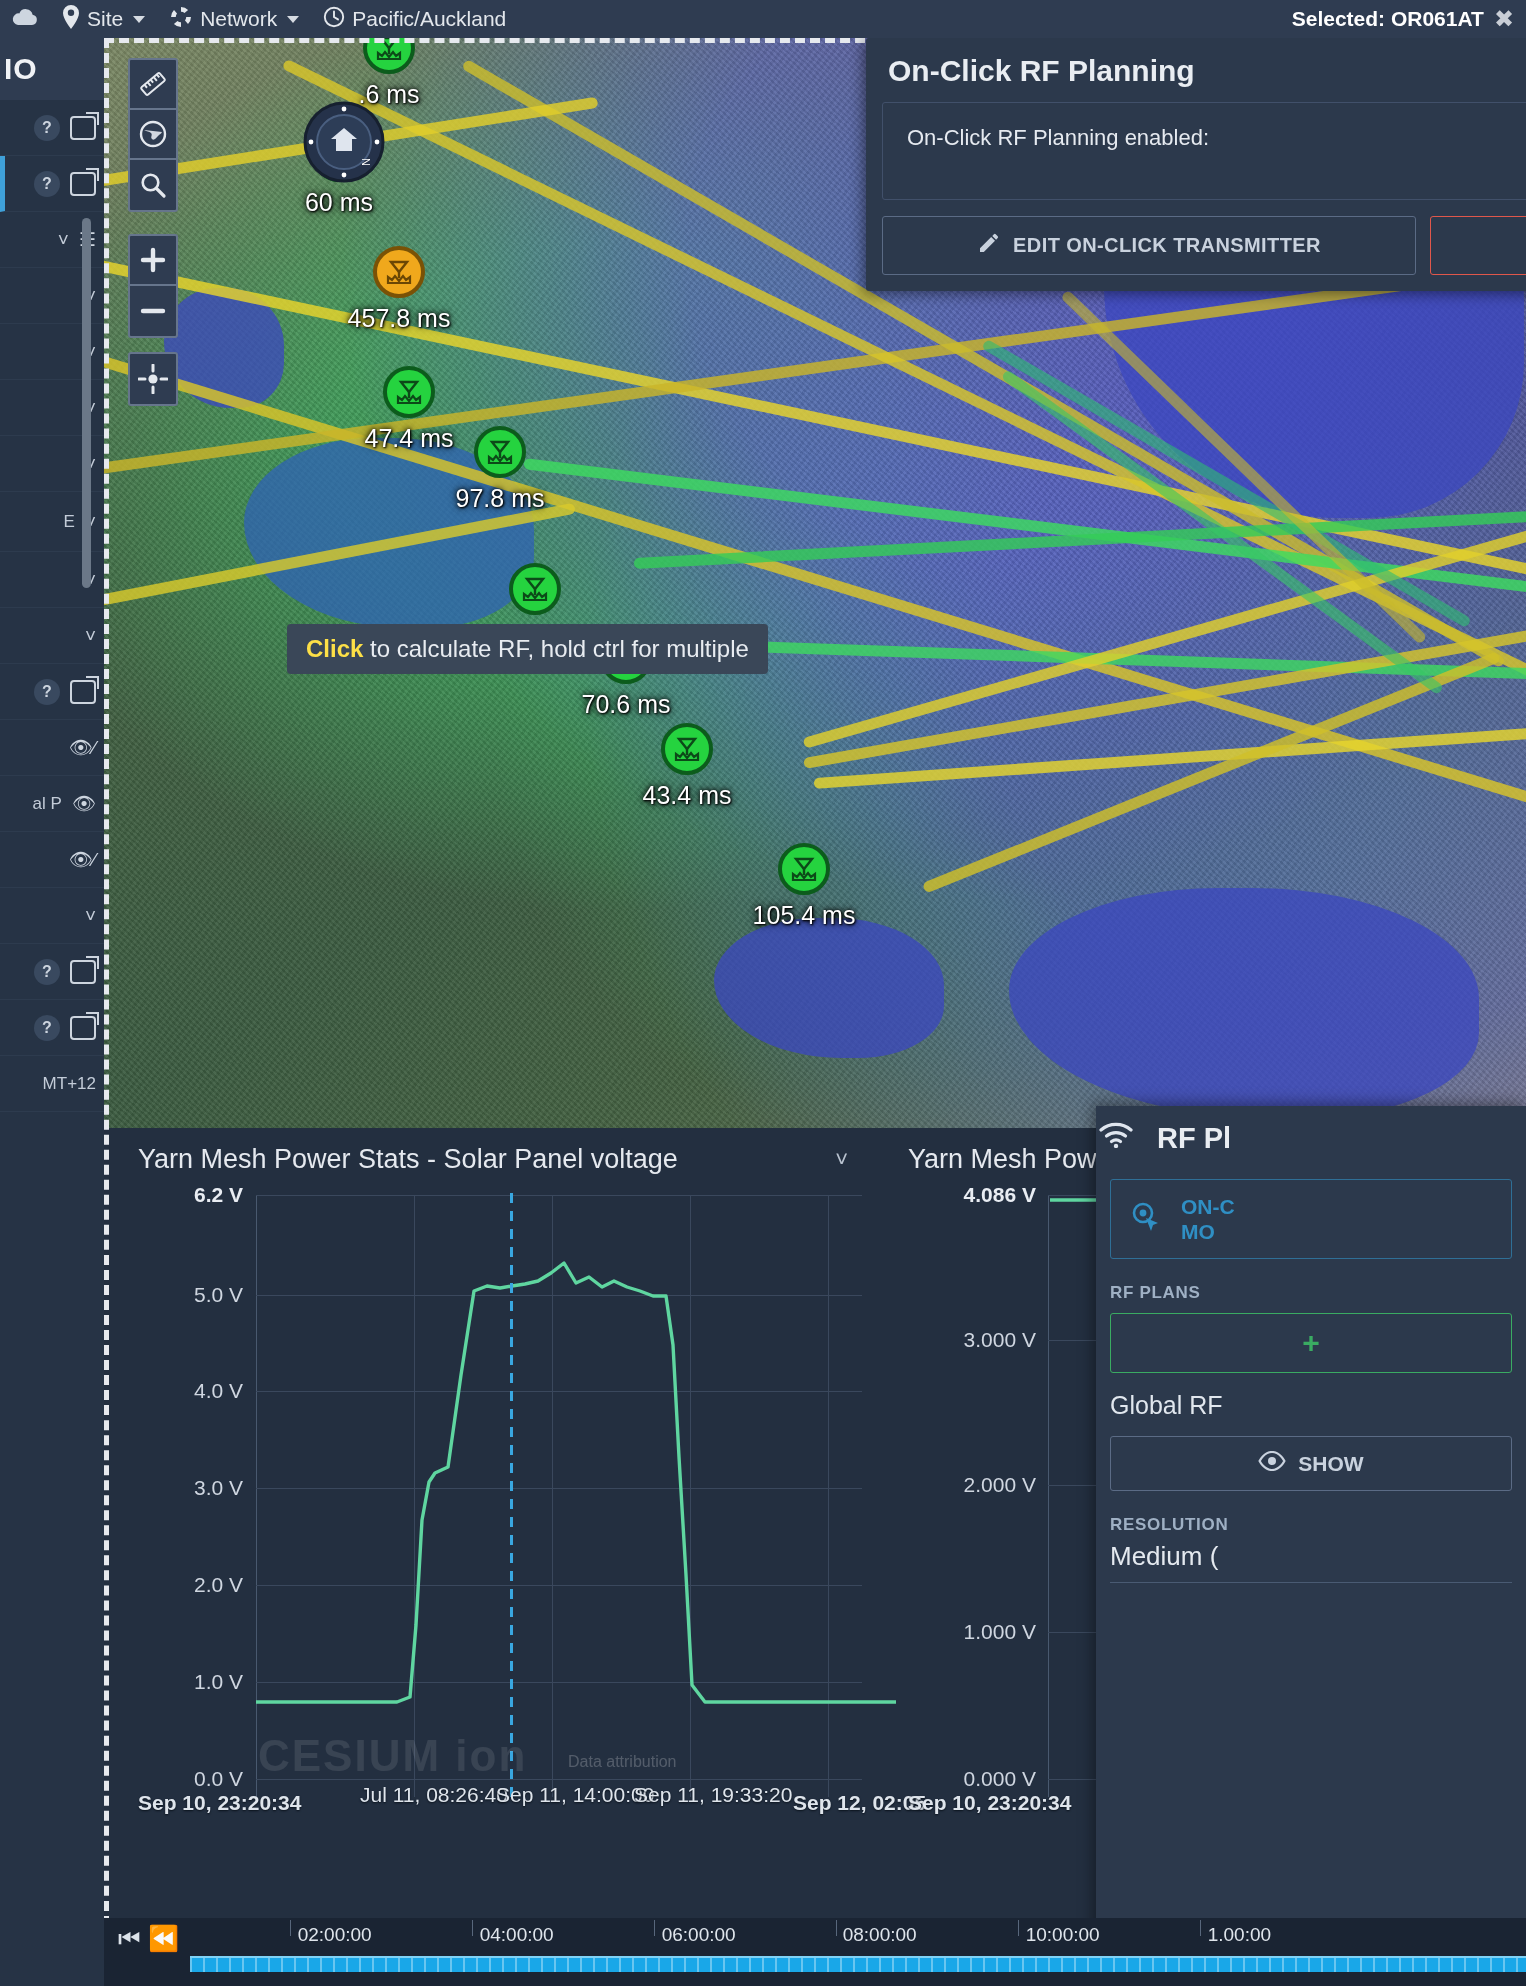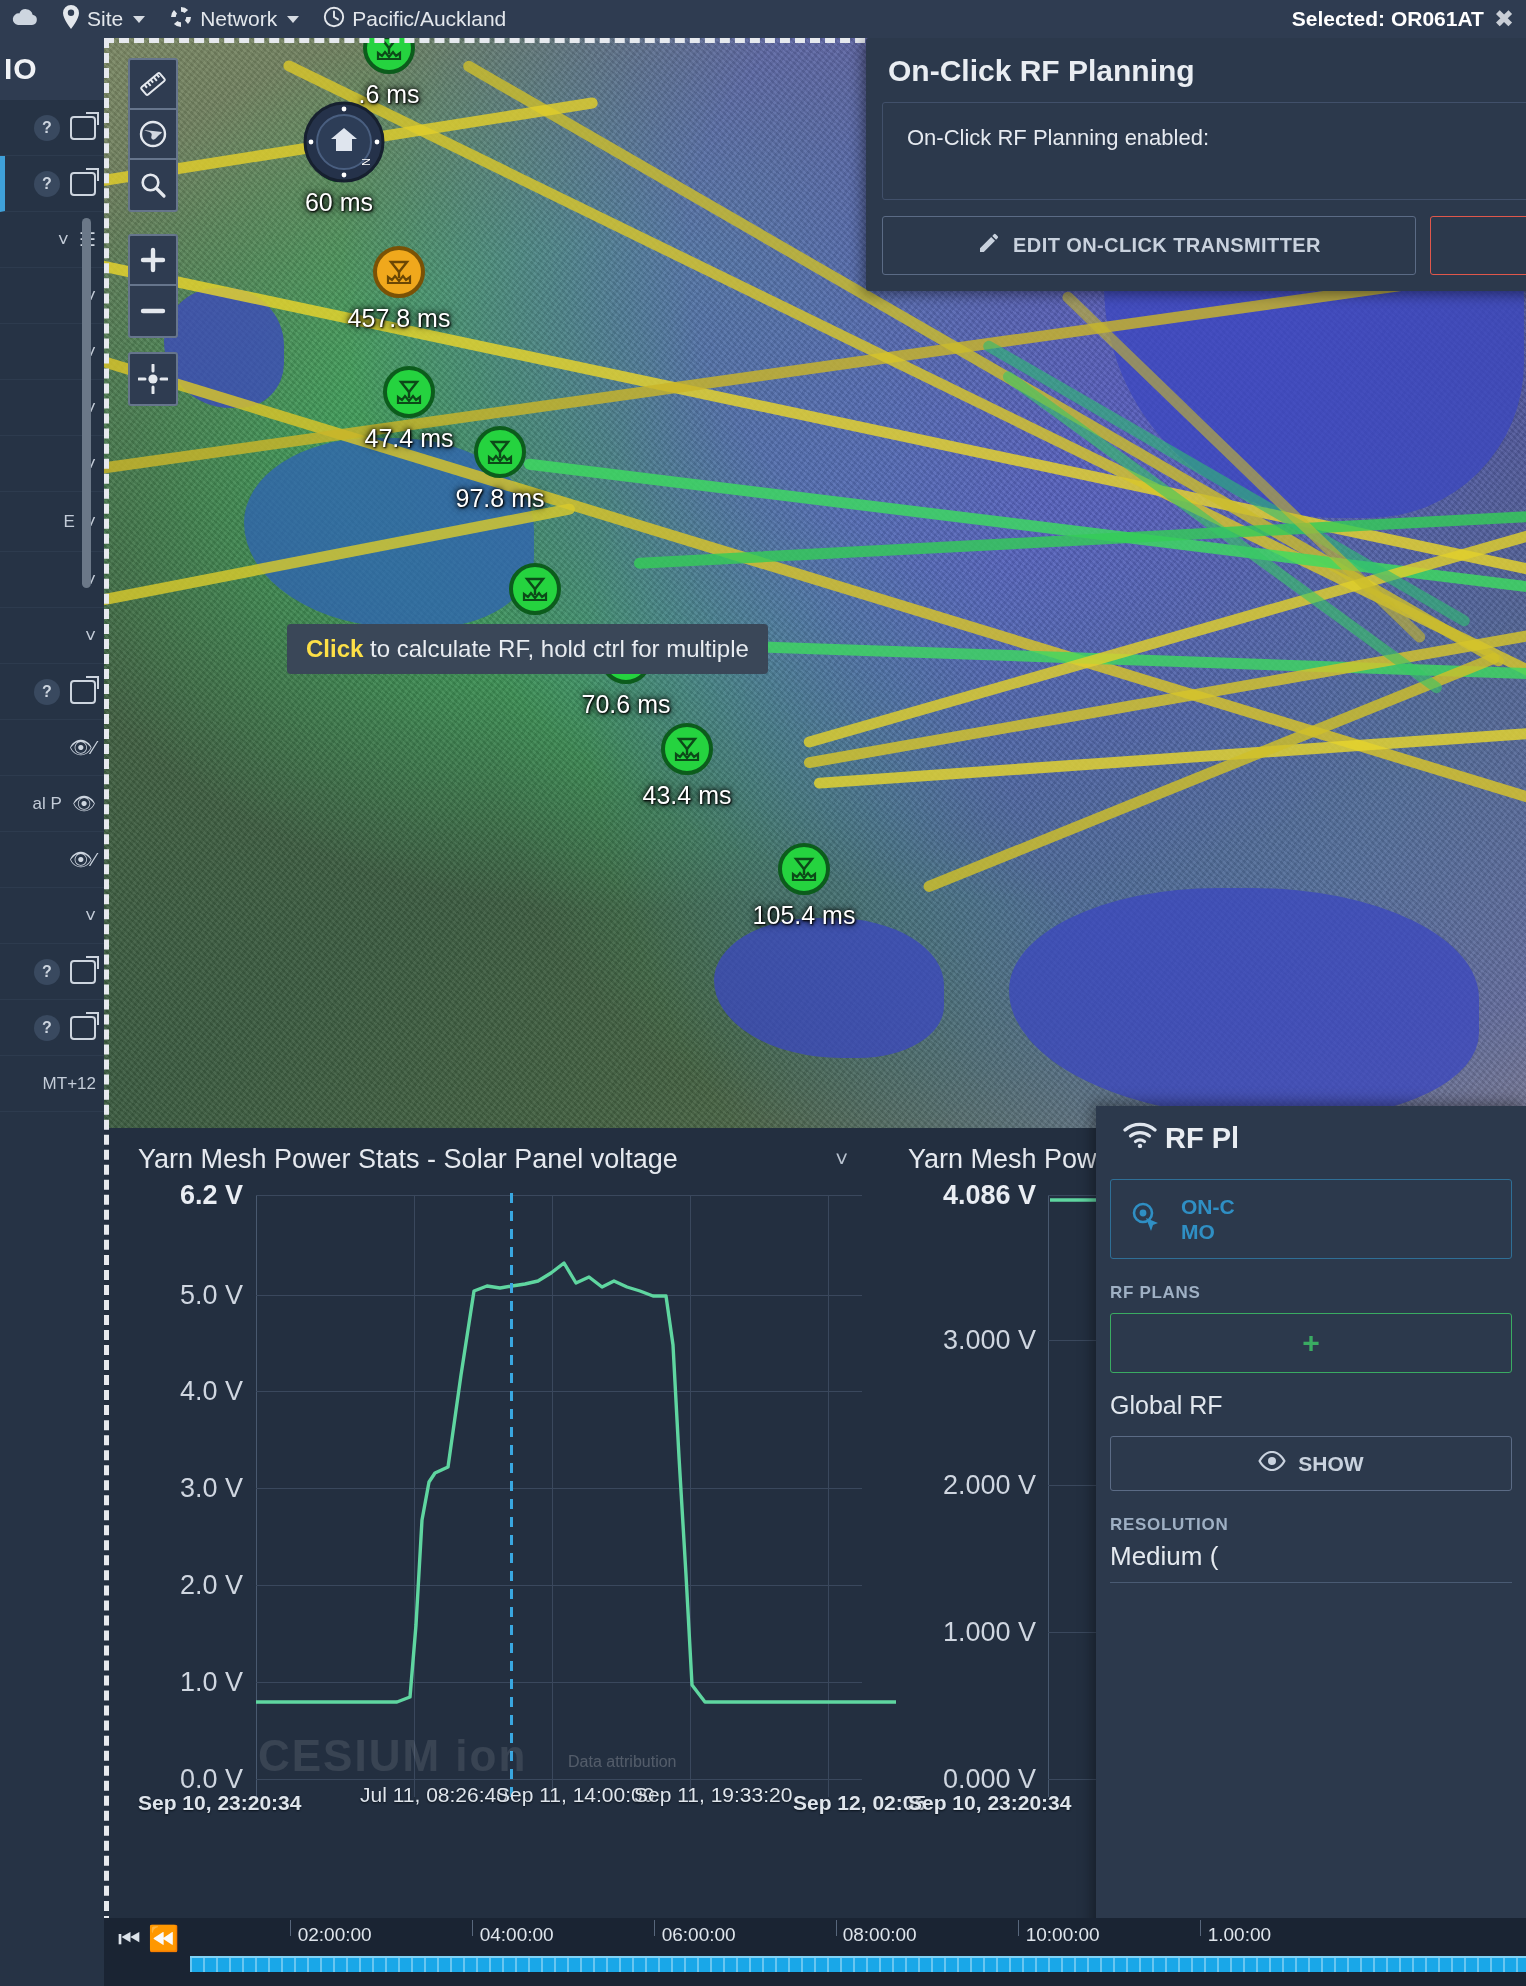--- a/index.html
+++ b/index.html
@@ -103,40 +103,40 @@
   
   .charts { position:absolute; left:104px; top:1128px; width:1422px; height:790px;
     background:#232f40; z-index:25; display:flex; }
   .panel { position:relative; height:100%; }
   .panel.p1 { width:770px; }
   .panel.p2 { width:652px; }
   .ch-title { display:flex; align-items:center; justify-content:space-between;
     padding:16px 26px 10px 34px; font-size:27px; color:#e5e9ef; }
   .ch-title .chev2 { color:#b9c3d0; font-size:22px; cursor:pointer; }
   .plot { position:relative; margin-left:34px; height:630px; }
-  .ytick { position:absolute; left:0; width:105px; text-align:right; font-size:27px;
+  .ytick { position:absolute; left:0; width:105px; text-align:right; font-size:21px;
     color:#cfd6e0; transform:translateY(-50%); }
   .ytick.top { font-weight:bold; color:#e9edf3; }
   .gline { position:absolute; left:118px; right:12px; height:1px; background:#3a485d; }
   .yaxis { position:absolute; left:118px; top:10px; bottom:18px; width:1px; background:#49596f; }
   .vgrid { position:absolute; top:10px; bottom:18px; width:1px; background:#3a485d; }
   .cursor-line { position:absolute; top:8px; bottom:16px; width:3px;
     background:repeating-linear-gradient(#39a7e0 0 10px, transparent 10px 18px); }
   .xlabels { position:absolute; left:0; right:0; bottom:-2px; height:34px; }
   .xlab { position:absolute; font-size:21px; color:#dfe5ec; white-space:nowrap;
     text-shadow:0 1px 2px #0a121c; }
   .xlab.bold { font-weight:bold;margin-top:8px; }
   .cesium-wm { position:absolute; left:120px; bottom:34px; font-size:44px; letter-spacing:2px;
     color:rgba(255,255,255,.10); font-weight:bold; pointer-events:none; }
   .attrib { position:absolute; left:430px; bottom:44px; font-size:16px; color:rgba(255,255,255,.22); }
 
   
   .rfplans { position:absolute; left:1096px; top:1106px; width:430px; height:880px;
     background:#2c394c; z-index:55; box-shadow:-3px -3px 14px rgba(0,0,0,.4); }
-  .rfp-hd { display:flex; align-items:center; gap:8px; padding:16px 27px;
+  .rfp-hd { display:flex; align-items:center; gap:24px; padding:16px 3px;
     font-size:29px; color:#e9edf2; font-weight:bold; }
   .rfp-body { padding:8px 14px; }
   .onclick-box { border:1px solid #2f6f96; border-radius:3px; padding:14px 16px;
     display:flex; align-items:center; gap:16px; color:#2f8fc4; font-size:21px; font-weight:bold;
     line-height:1.2; cursor:pointer; }
   .rfp-sec { margin-top:24px; }
   .rfp-lbl { font-size:17px; color:#9fb0c4; font-weight:bold; letter-spacing:.7px; }
   .rfp-val { font-size:26px; color:#e4e9ef; margin-top:6px; }
   .rfp-underline { height:1px; background:#4a5b73; margin-top:10px; }
   .addbtn { margin-top:10px; border:1px solid #3aab62; border-radius:3px;

